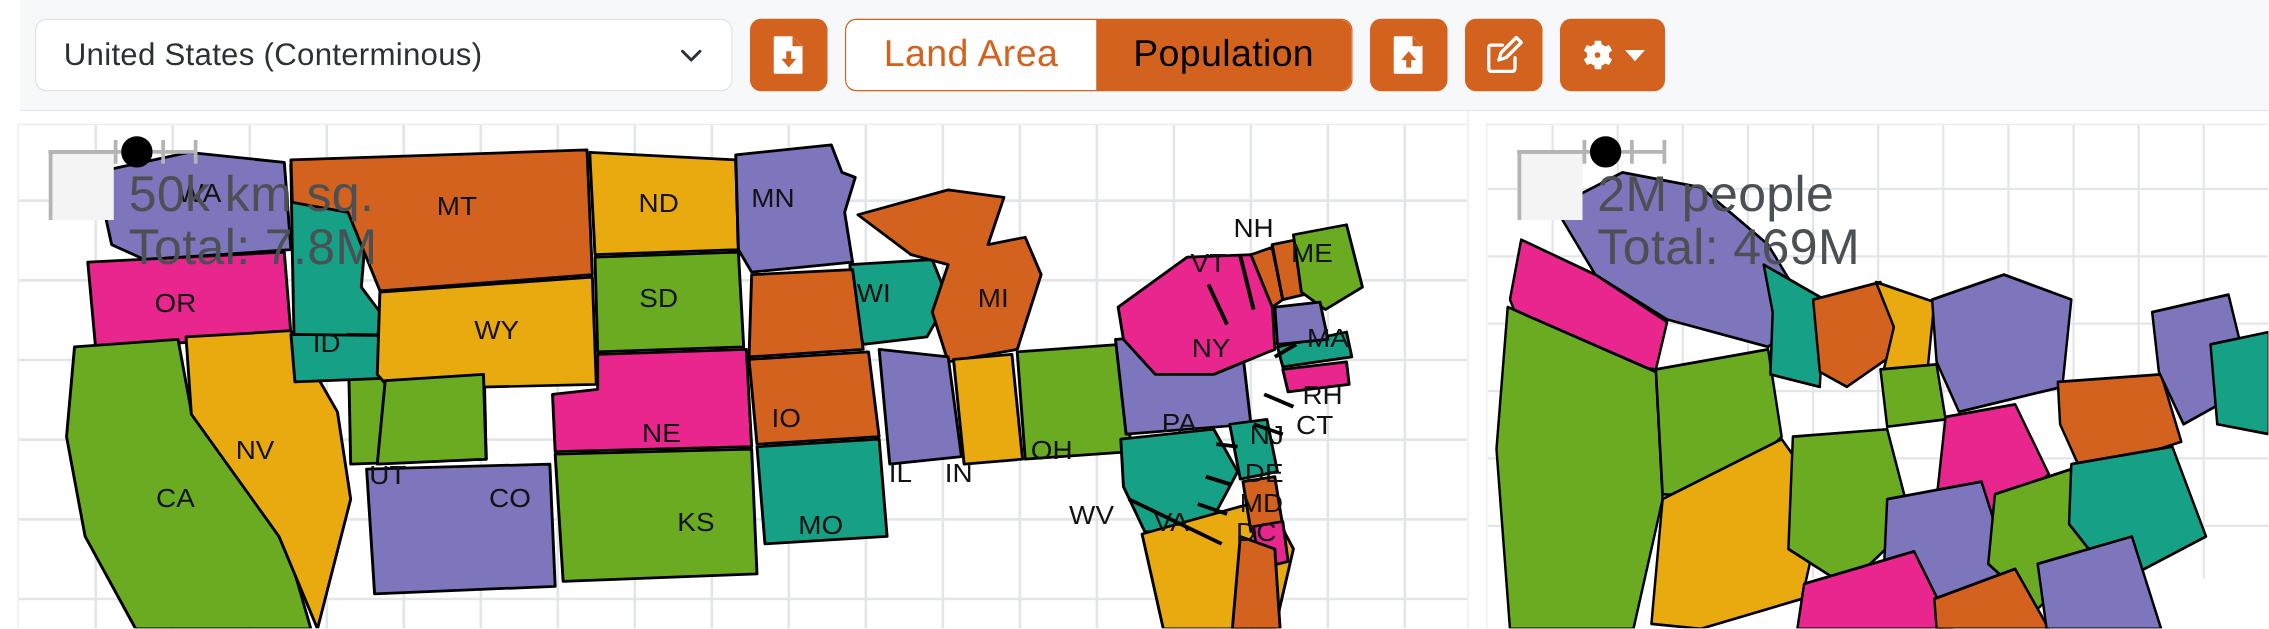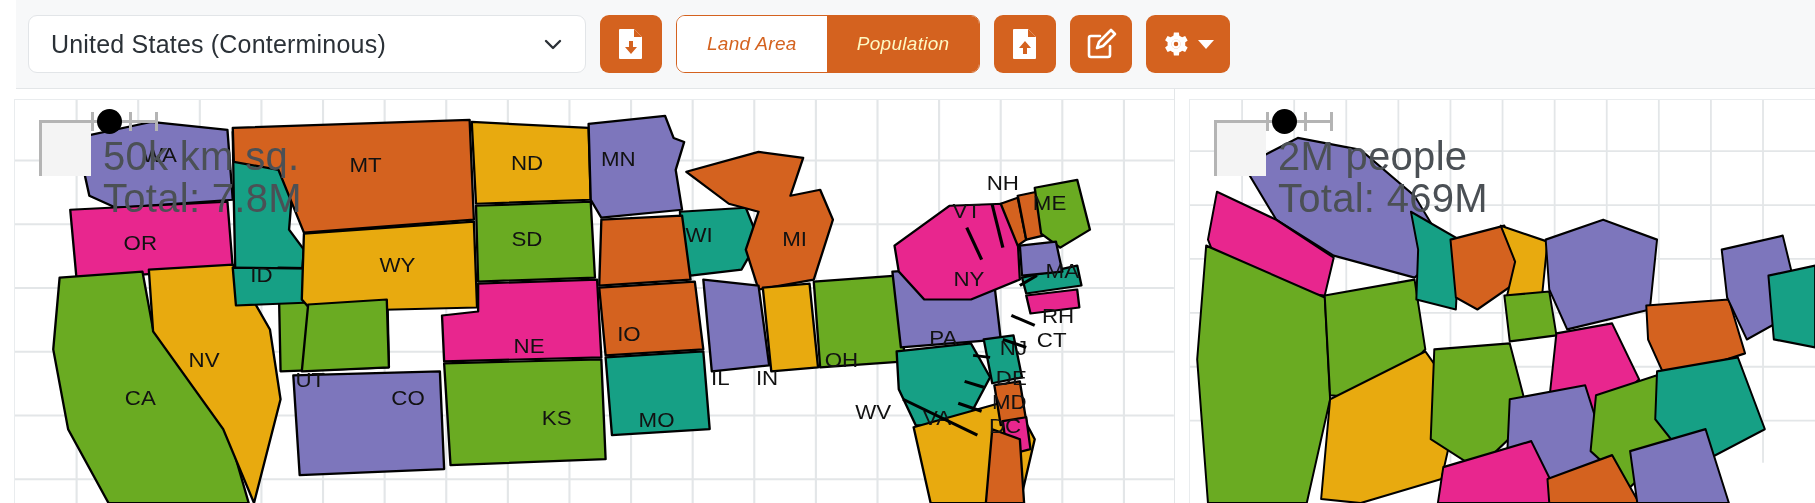--- a/index.html
+++ b/index.html
@@ -54,28 +54,27 @@
   .seg {
     display: flex;
     height: 58px;
     border-radius: 9px;
     overflow: hidden;
     border: 1px solid #d4621f;
   }
   .seg-opt {
     display: flex; align-items: center; justify-content: center;
     padding: 0 30px;
-    font-size: 19px;
+    font-size: 30px;
     letter-spacing: .3px;
     cursor: pointer;
     white-space: nowrap;
-    font-style: italic;
   }
   .seg-opt.inactive { background: #ffffff; color: #d4621f; }
-  .seg-opt.active   { background: #d4621f; color: #fef9c3; }
+  .seg-opt.active   { background: #d4621f; color: #000000; }
 
   
   #panels {
     position: relative;
     width: 1815px; height: 414px;
     display: flex;
   }
   .panel {
     position: relative;
     overflow: hidden;

